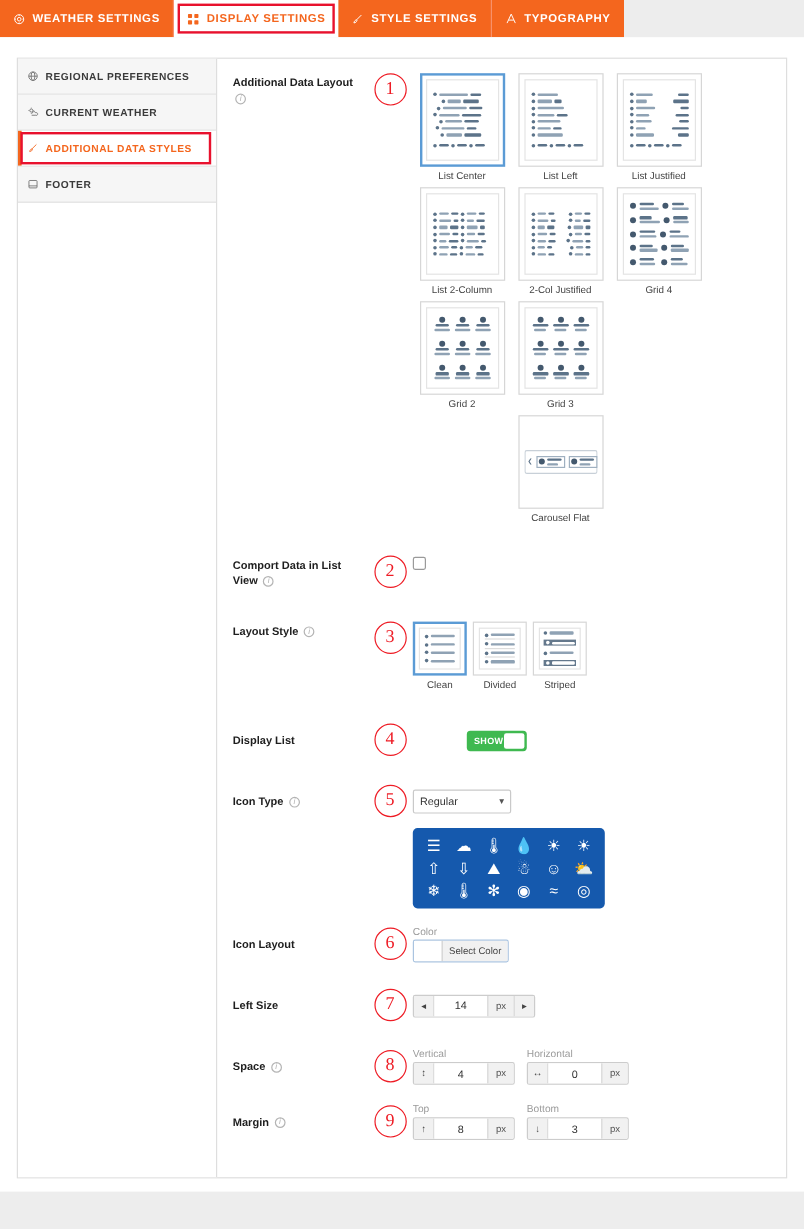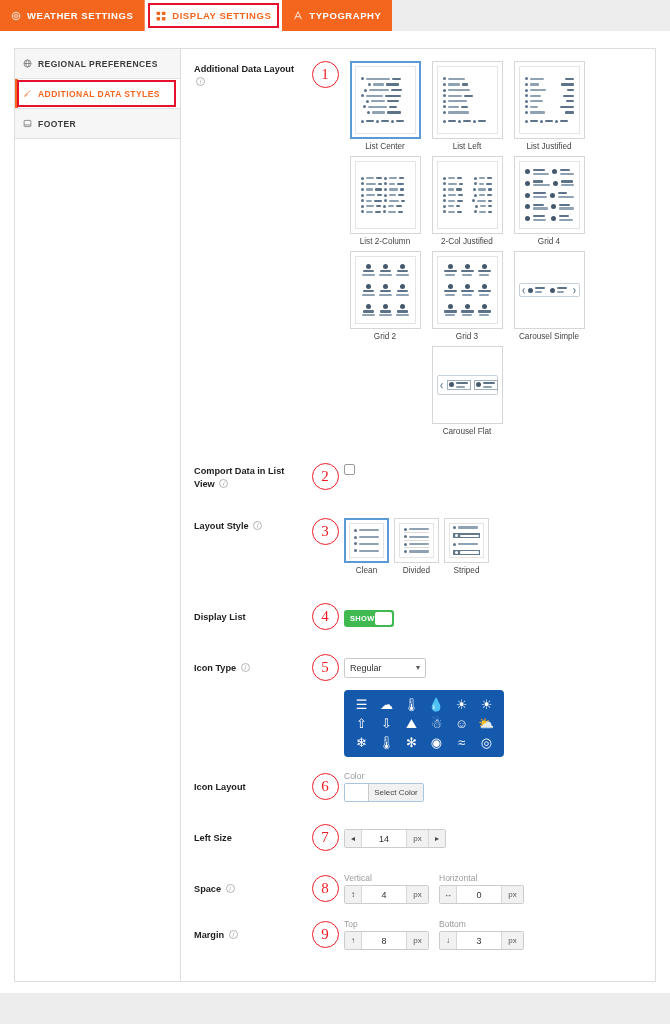--- a/index.html
+++ b/index.html
@@ -232,20 +232,21 @@
   .lsline.striped .bar { background:#fff; }
 
   
   .toggle {
     display: inline-flex; align-items: center;
     width: 50px; height: 17px;
     background: #3fb950;
     border-radius: 3px;
     padding: 2px;
     justify-content: space-between;
+    margin-left: 45px;
   }
   .toggle .t-txt {
     color: #fff; font-size: 7.5px; font-weight: bold;
     letter-spacing: .3px; padding-left: 4px;
   }
   .toggle .t-knob {
     width: 18px; height: 13px; background: #fff; border-radius: 2px;
   }
 
   
@@ -336,20 +337,29 @@
         <rect x="1" y="1" width="5.5" height="5.5" rx="1"></rect>
           <rect x="9.5" y="1" width="5.5" height="5.5" rx="1"></rect>
         <rect x="1" y="9.5" width="5.5" height="5.5" rx="1"></rect>
           <rect x="9.5" y="9.5" width="5.5" height="5.5" rx="1"></rect>
       </svg>
     </span>
     <span>DISPLAY SETTINGS</span>
   </div>
   <div class="tab">
     <span class="tab-ico">
+      <svg width="10" height="10" viewBox="0 0 16 16" fill="none" stroke="currentColor" stroke-width="1.3">
+        <path d="M13 2.5L6 9.5"></path>
+          <path d="M6.5 9c-2 .4-3 1.6-3.4 4 2.4-.4 3.6-1.4 4-3.4z"></path>
+      </svg>
+    </span>
+    <span>STYLE SETTINGS</span>
+  </div>
+  <div class="tab">
+    <span class="tab-ico">
       <svg width="10" height="11" viewBox="0 0 16 16" fill="none" stroke="currentColor" stroke-width="1.3">
         <path d="M2.5 14L8 2l5.5 12M4.6 10h6.8"></path>
       </svg>
     </span>
     <span>TYPOGRAPHY</span>
   </div>
 </div>
 
 <div id="frame">
   <div id="panel">
@@ -357,20 +367,30 @@
     <div id="sidebar">
       <div class="side-item">
         <span class="s-ico">
           <svg width="9" height="9" viewBox="0 0 16 16" fill="none" stroke="currentColor" stroke-width="1.2">
             <circle cx="8" cy="8" r="6.3"></circle>
               <ellipse cx="8" cy="8" rx="2.8" ry="6.3"></ellipse>
               <path d="M1.8 8h12.4"></path>
           </svg>
         </span>
         <span>REGIONAL PREFERENCES</span>
+      </div>
+      <div class="side-item">
+        <span class="s-ico">
+          <svg width="9" height="9" viewBox="0 0 16 16" fill="none" stroke="currentColor" stroke-width="1.2">
+            <circle cx="5.5" cy="5.5" r="2.3"></circle>
+              <path d="M5.5 1.3v1M5.5 9.7v1M1.3 5.5h1M8.7 5.5h1"></path>
+            <path d="M6 12.5h6.2a2 2 0 100-3.6 3 3 0 00-5.7.9"></path>
+          </svg>
+        </span>
+        <span>CURRENT WEATHER</span>
       </div>
       <div class="side-item active">
         <span class="s-ico">
           <svg width="9" height="9" viewBox="0 0 16 16" fill="none" stroke="currentColor" stroke-width="1.3">
             <path d="M13 2.5L6 9.5"></path>
               <path d="M6.5 9c-2 .4-3 1.6-3.4 4 2.4-.4 3.6-1.4 4-3.4z"></path>
           </svg>
         </span>
         <span>ADDITIONAL DATA STYLES</span>
       </div>
@@ -868,41 +888,20 @@
                         <span class="dotb"></span>
                         <span class="bard" style="width:13px"></span>
                         <span class="bar" style="width:10px"></span>
                       </span>
                     </div>
               </div>
                 </div>
               <div class="thumb-cap">Grid 3</div>
             </div>
 
-            <div class="thumb">
-              <div class="thumb-box">
-                  <div class="thumb-inner" style="border:none;justify-content:center;padding:0">
-                <div style="border:1px solid #c8d0d8;border-radius:2px;padding:3px 2px;display:flex;align-items:center;gap:2px;">
-                  <span style="font-size:5px;color:#5c7389">❮</span>
-                  <span class="dotb"></span>
-                      <div class="mcol" style="gap:1.4px">
-                        <span class="bard" style="width:10px"></span>
-                        <span class="bar" style="width:7px"></span>
-                      </div>
-                  <span class="dotb"></span>
-                      <div class="mcol" style="gap:1.4px">
-                        <span class="bard" style="width:10px"></span>
-                        <span class="bar" style="width:7px"></span>
-                      </div>
-                  <span style="font-size:5px;color:#5c7389">❯</span>
-                </div>
-              </div>
-                </div>
-              <div class="thumb-cap">Carousel Simple</div>
-            </div>
 
             <div class="thumb" style="margin-left:82px;">
               <div class="thumb-box">
                   <div class="thumb-inner" style="border:none;justify-content:center;padding:0">
                 <div style="border:1px solid #c8d0d8;border-radius:2px;padding:4px 2px;display:flex;align-items:center;gap:3px;">
                   <span style="font-size:5px;color:#5c7389">❮</span>
                   <div style="border:1px solid #9fb0c0;padding:1.5px;display:flex;align-items:center;gap:2px;">
                         <span class="dotb"></span>
                         <div class="mcol" style="gap:1.4px">
                           <span class="bard" style="width:12px"></span>

